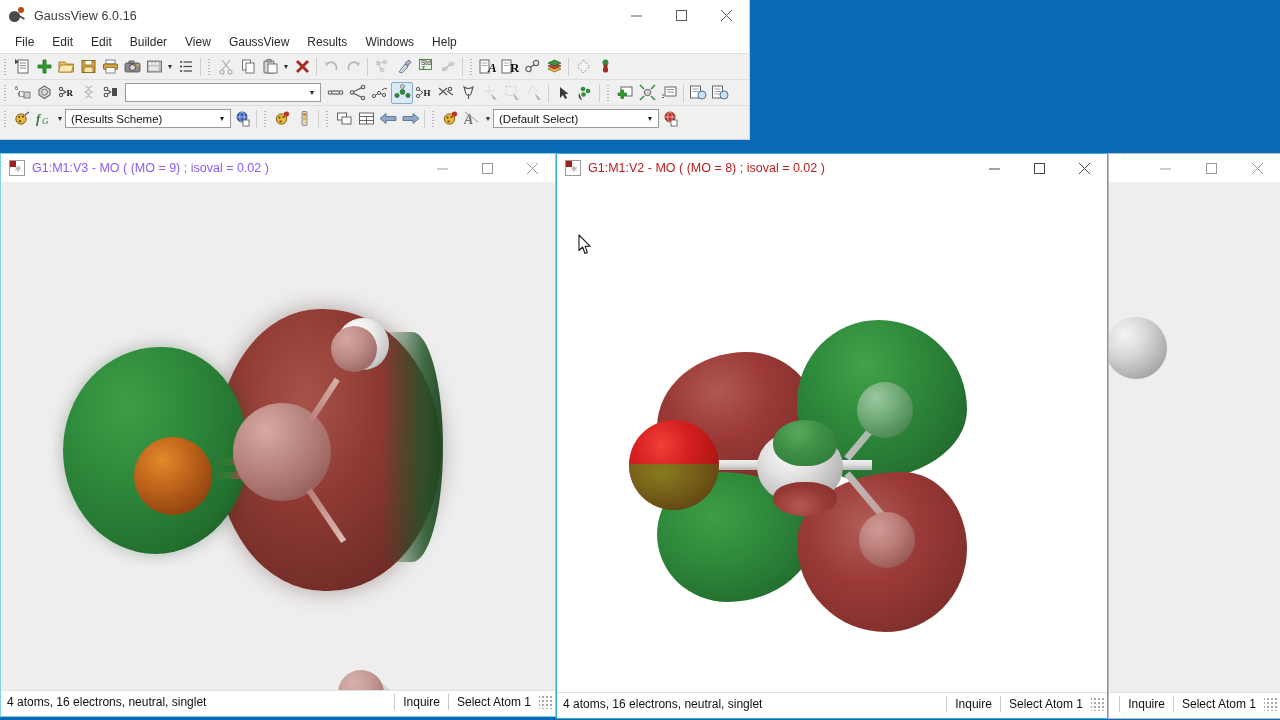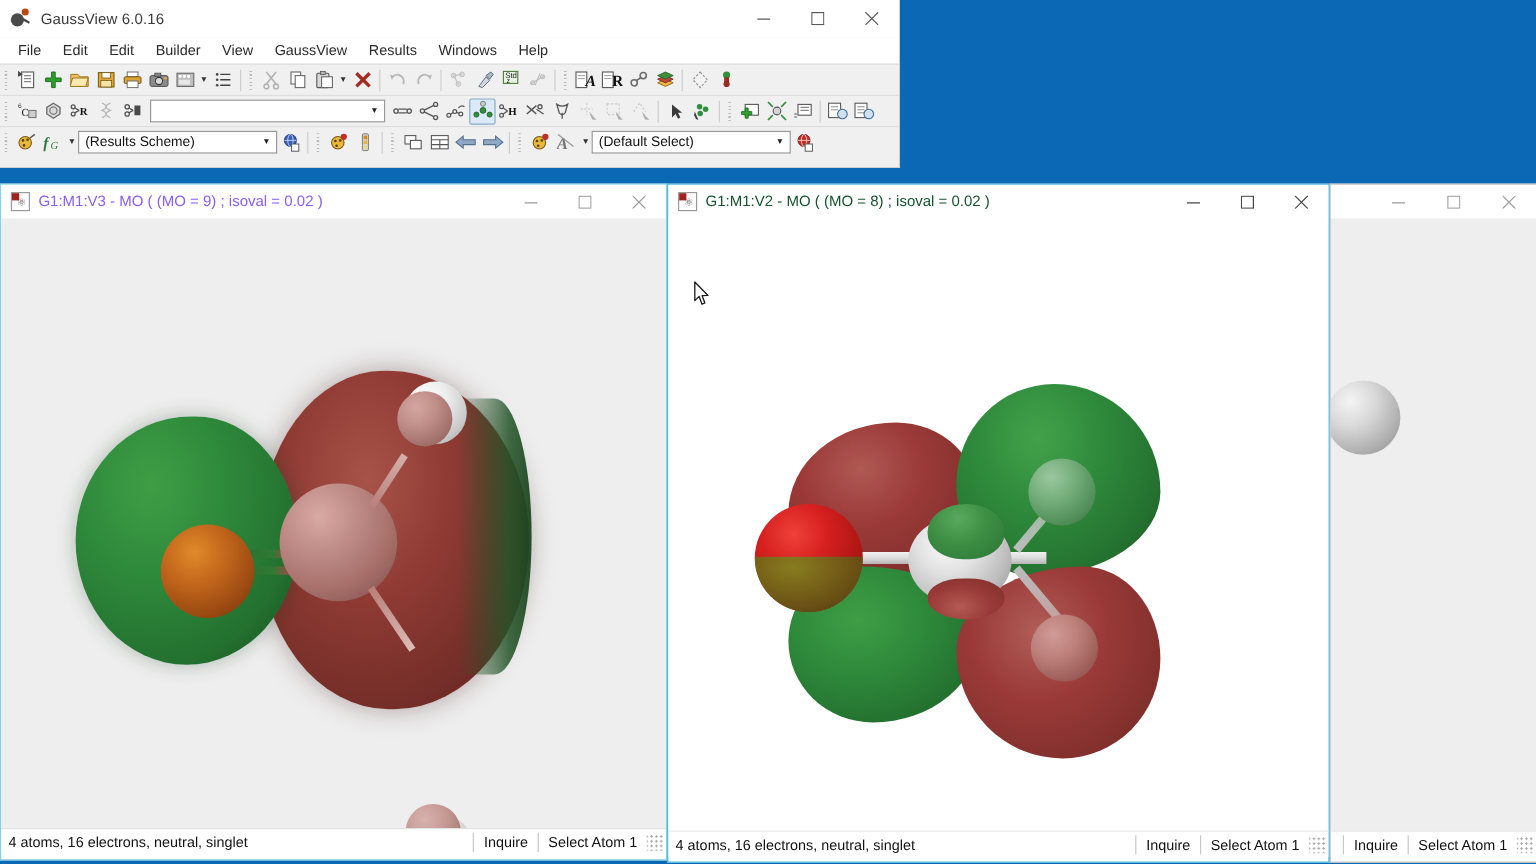--- a/index.html
+++ b/index.html
@@ -148,21 +148,21 @@
   #mo-win-1 .mo-title-text { color: #8b5cf6; }
   #mo-win-1 .mo-winbtn { color: #9a9a9a; }
   #mo-canvas-1 { width: 100%; height: 508px; background: #eeeeee; }
 
   
   #mo-win-2 {
     left: 556px; top: 153px; width: 552px; height: 566px;
     border: 1px solid #39b0d4;
     box-shadow: 0 0 0 0px #39b0d4;
   }
-  #mo-win-2 .mo-title-text { color: #14532d; }
+  #mo-win-2 .mo-title-text { color: #b91c1c; }
   #mo-win-2 .mo-winbtn { color: #444; }
   #mo-canvas-2 { width: 100%; height: 510px; background: #ffffff; }
 
   
   #mo-win-3 {
     left: 1108px; top: 153px; width: 172px; height: 566px;
     border: 1px solid #b9b9b9; border-right: none;
     background: #fff;
   }
   #mo-win-3 .mo-title-text { color: #8b8b8b; }

